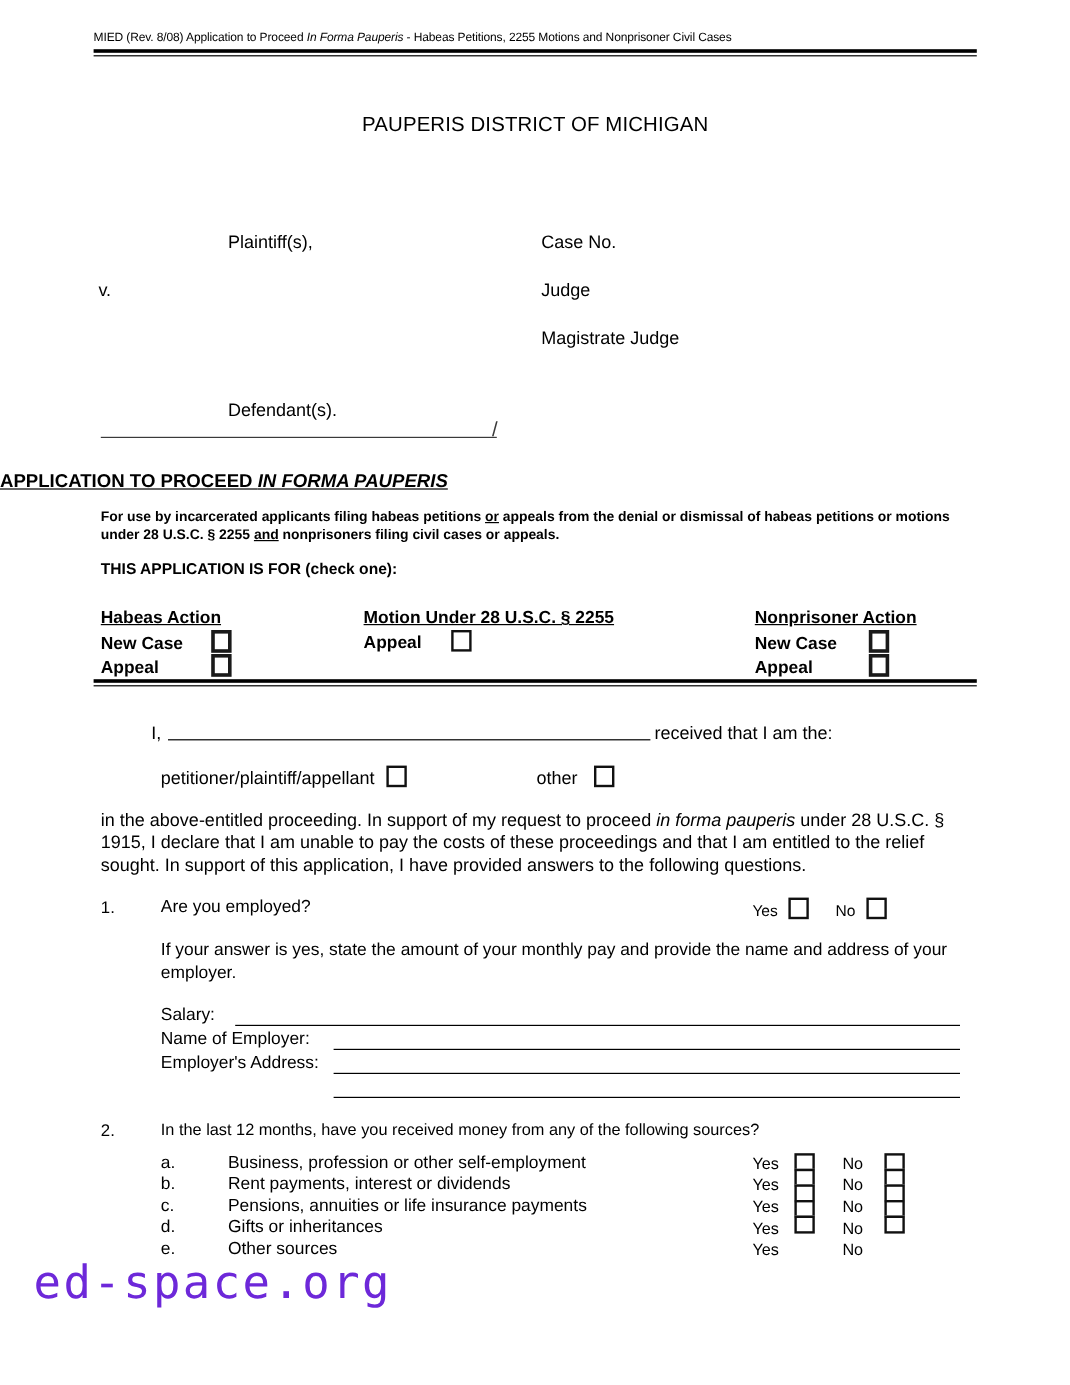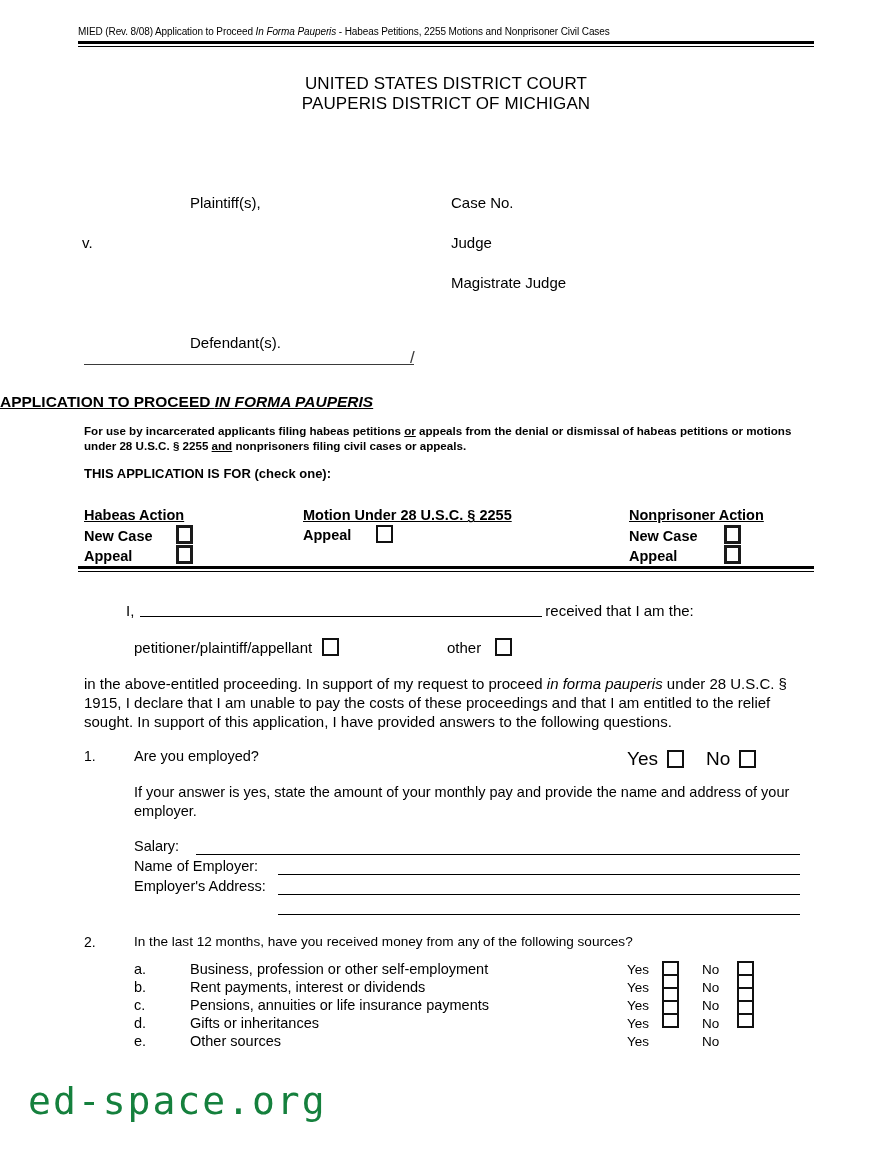--- a/index.html
+++ b/index.html
@@ -203,21 +203,21 @@
     left: 84px;
     top: 674px;
     width: 730px;
     font-size: 15px;
     line-height: 19px;
   }
 
   
   #q1-num   { left: 84px;  top: 748px; font-size: 14px; }
   #q1-text  { left: 134px; top: 748px; font-size: 14.5px; }
-  #q1-yesno { left: 627px; top: 748px; font-size: 19px; white-space: nowrap; text-align: center; }
+  #q1-yesno { left: 627px; top: 748px; font-size: 13px; white-space: nowrap; text-align: center; }
   #q1-yesno .yn-lbl { display: inline-block; }
   #q1-yesno .sp-a { display: inline-block; width: 9px; }
   #q1-yesno .sp-b { display: inline-block; width: 22px; }
   #q1-yesno .sp-c { display: inline-block; width: 9px; }
 
   #q1-sub {
     left: 134px;
     top: 783px;
     width: 660px;
     font-size: 14.5px;
@@ -259,41 +259,40 @@
   .yn-col-lbl { height: 18px; line-height: 18px; }
 
   #q2-yes-boxes { left: 662px; top: 961px; }
   #q2-no-boxes  { left: 737px; top: 961px; }
   .cb-stack .cb-sm { display: block; margin-top: -2px; }
   .cb-stack .cb-sm:first-child { margin-top: 0; }
 
   
   #watermark {
     left: 28px;
-    top: 1079px;
+    top: 1047px;
     font-family: "DejaVu Sans Mono", monospace;
     font-size: 38px;
     letter-spacing: 2px;
-    color: #15803d;
+    color: #6d28d9;
   }
 </style>
 </head>
 <body>
 
 <div id="page">
 
   <div class="abs" id="header-line">
     <span>MIED (Rev. 8/08) Application to Proceed </span><span class="i">In Forma Pauperis</span><span> - Habeas Petitions, 2255 Motions and Nonprisoner Civil Cases</span>
   </div>
   <div class="abs double-rule" id="rule-top">
     <div class="bar-thick"></div>
     <div class="bar-thin"></div>
   </div>
 
-  <div class="abs court-line" id="court-line-1">UNITED STATES DISTRICT COURT</div>
   <div class="abs court-line" id="court-line-2">PAUPERIS DISTRICT OF MICHIGAN</div>
 
   <div class="abs cap" id="cap-plaintiff">Plaintiff(s),</div>
   <div class="abs cap" id="cap-v">v.</div>
   <div class="abs cap" id="cap-defendant">Defendant(s).</div>
   <div class="abs cap" id="cap-caseno">Case No.</div>
   <div class="abs cap" id="cap-judge">Judge</div>
   <div class="abs cap" id="cap-magistrate">Magistrate Judge</div>
   <div class="abs" id="cap-rule"></div>
   <div class="abs" id="cap-slash">/</div>

